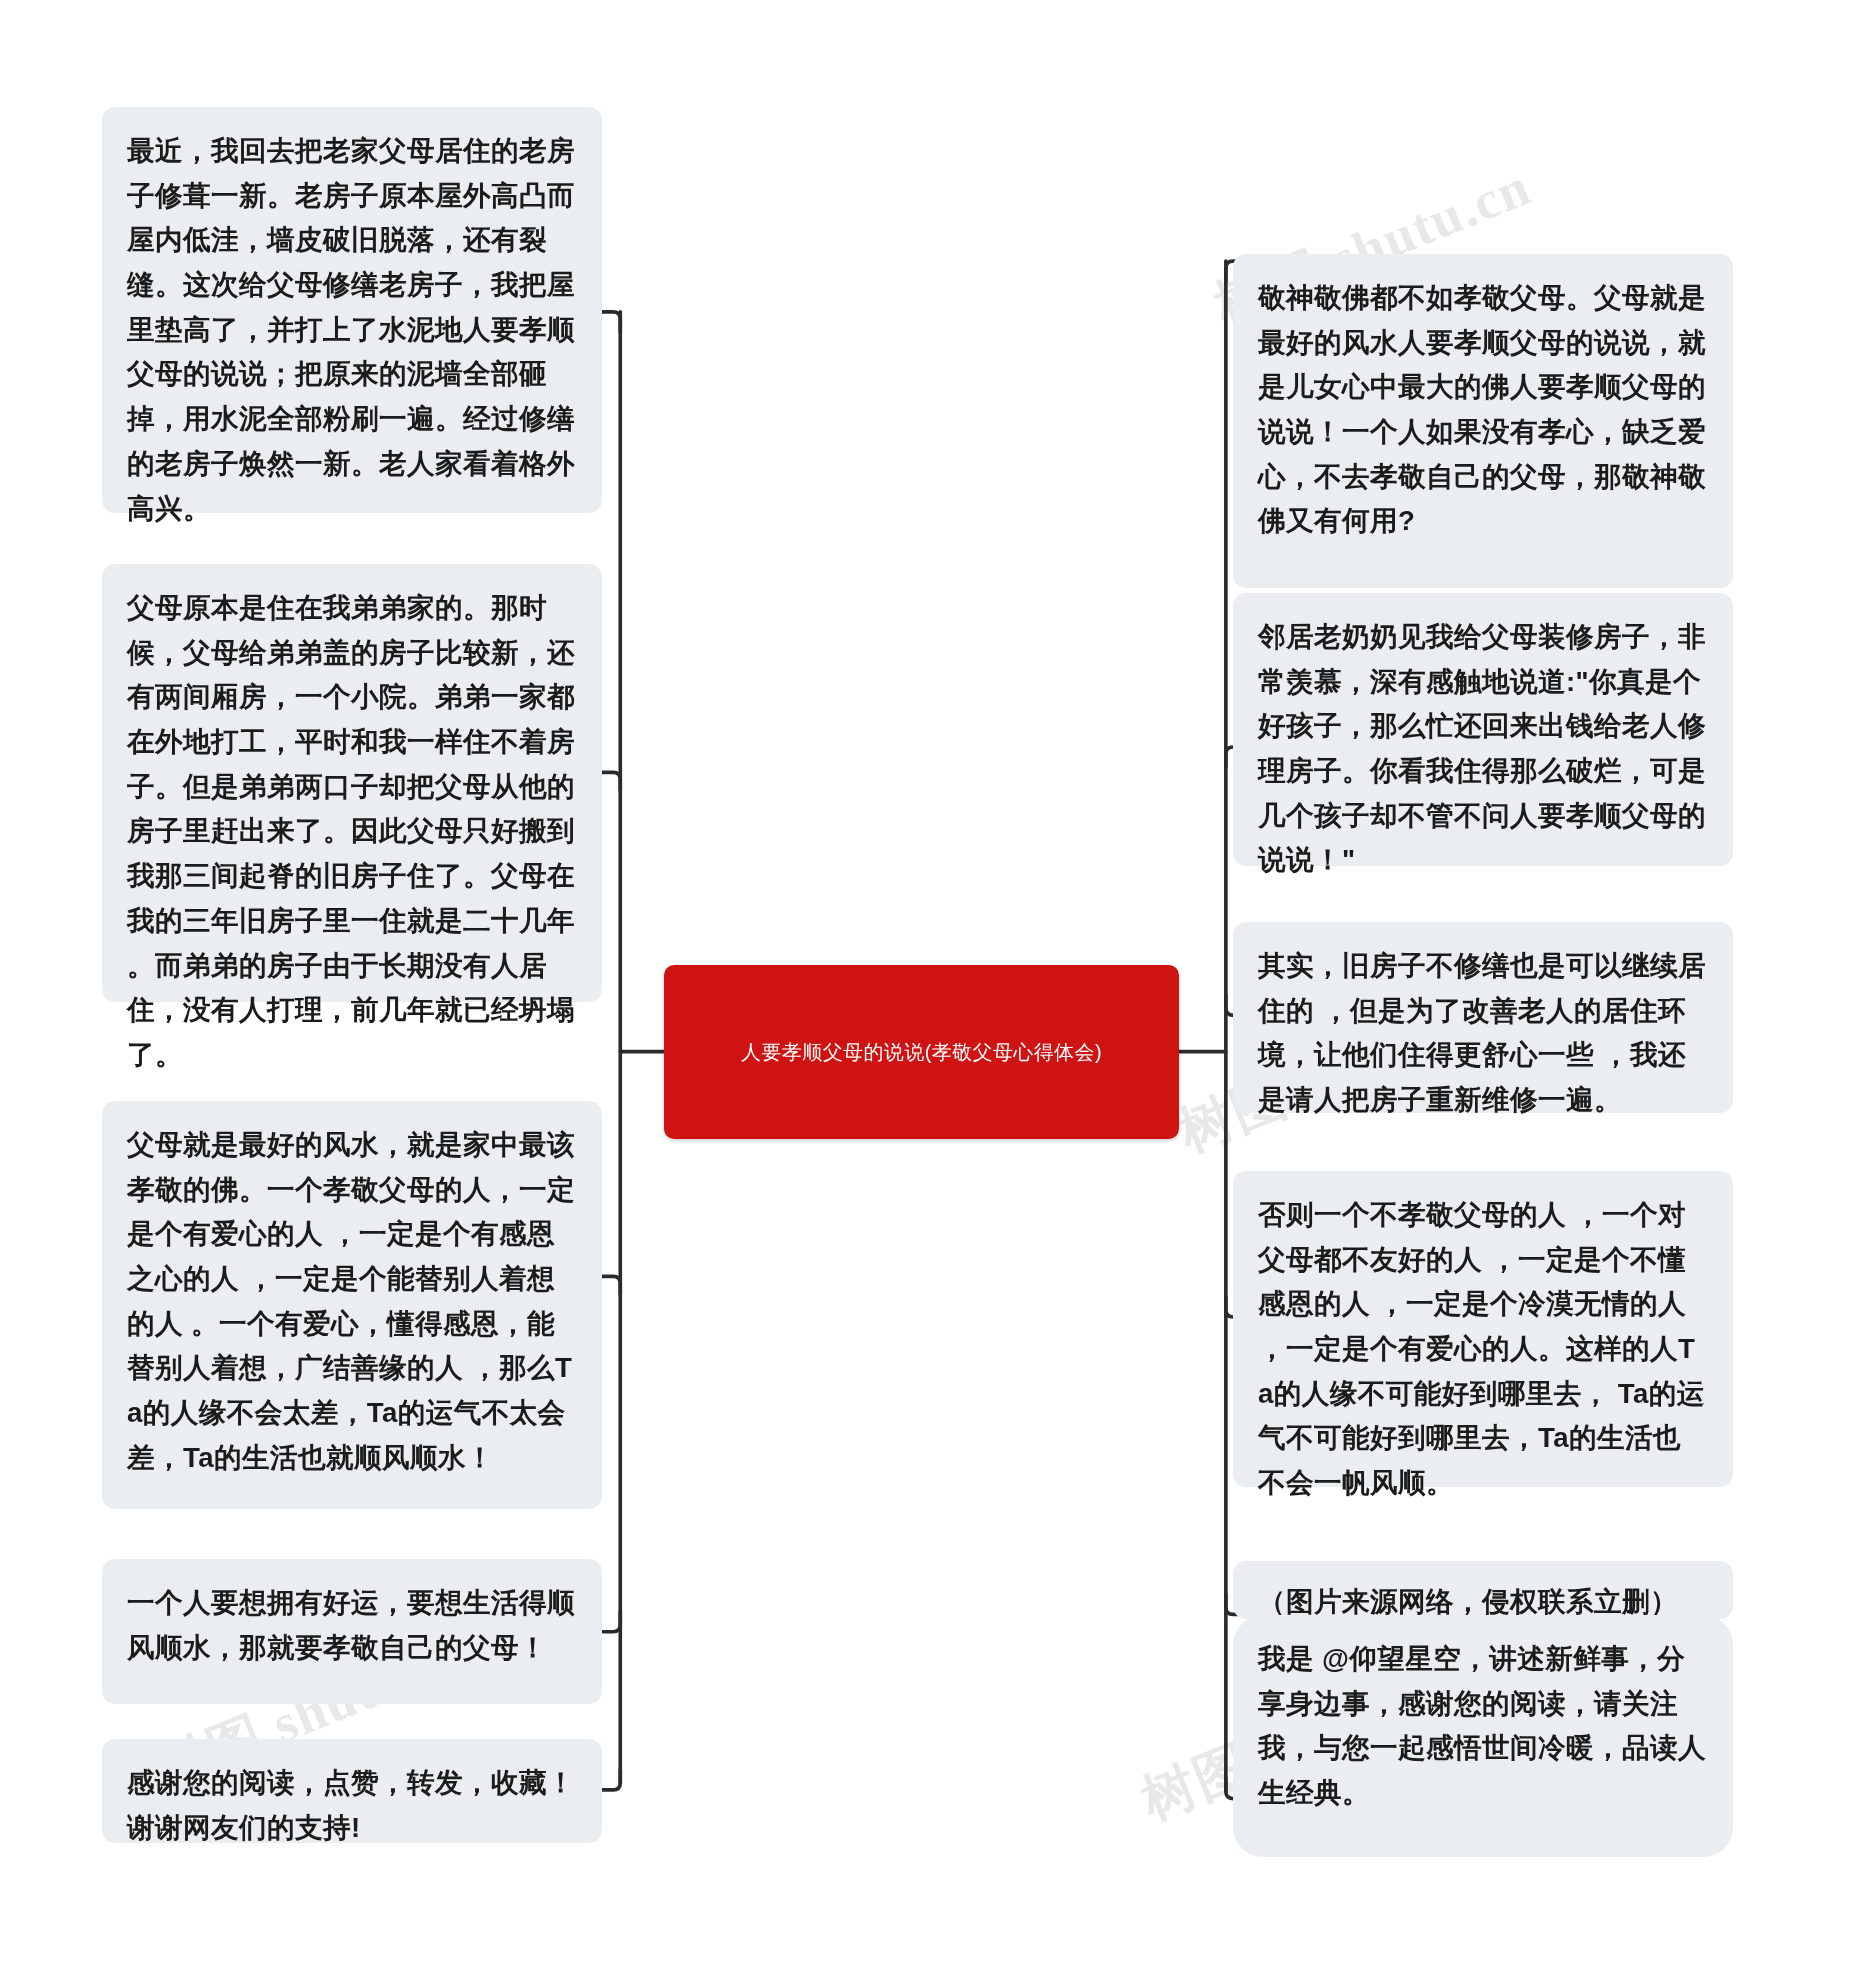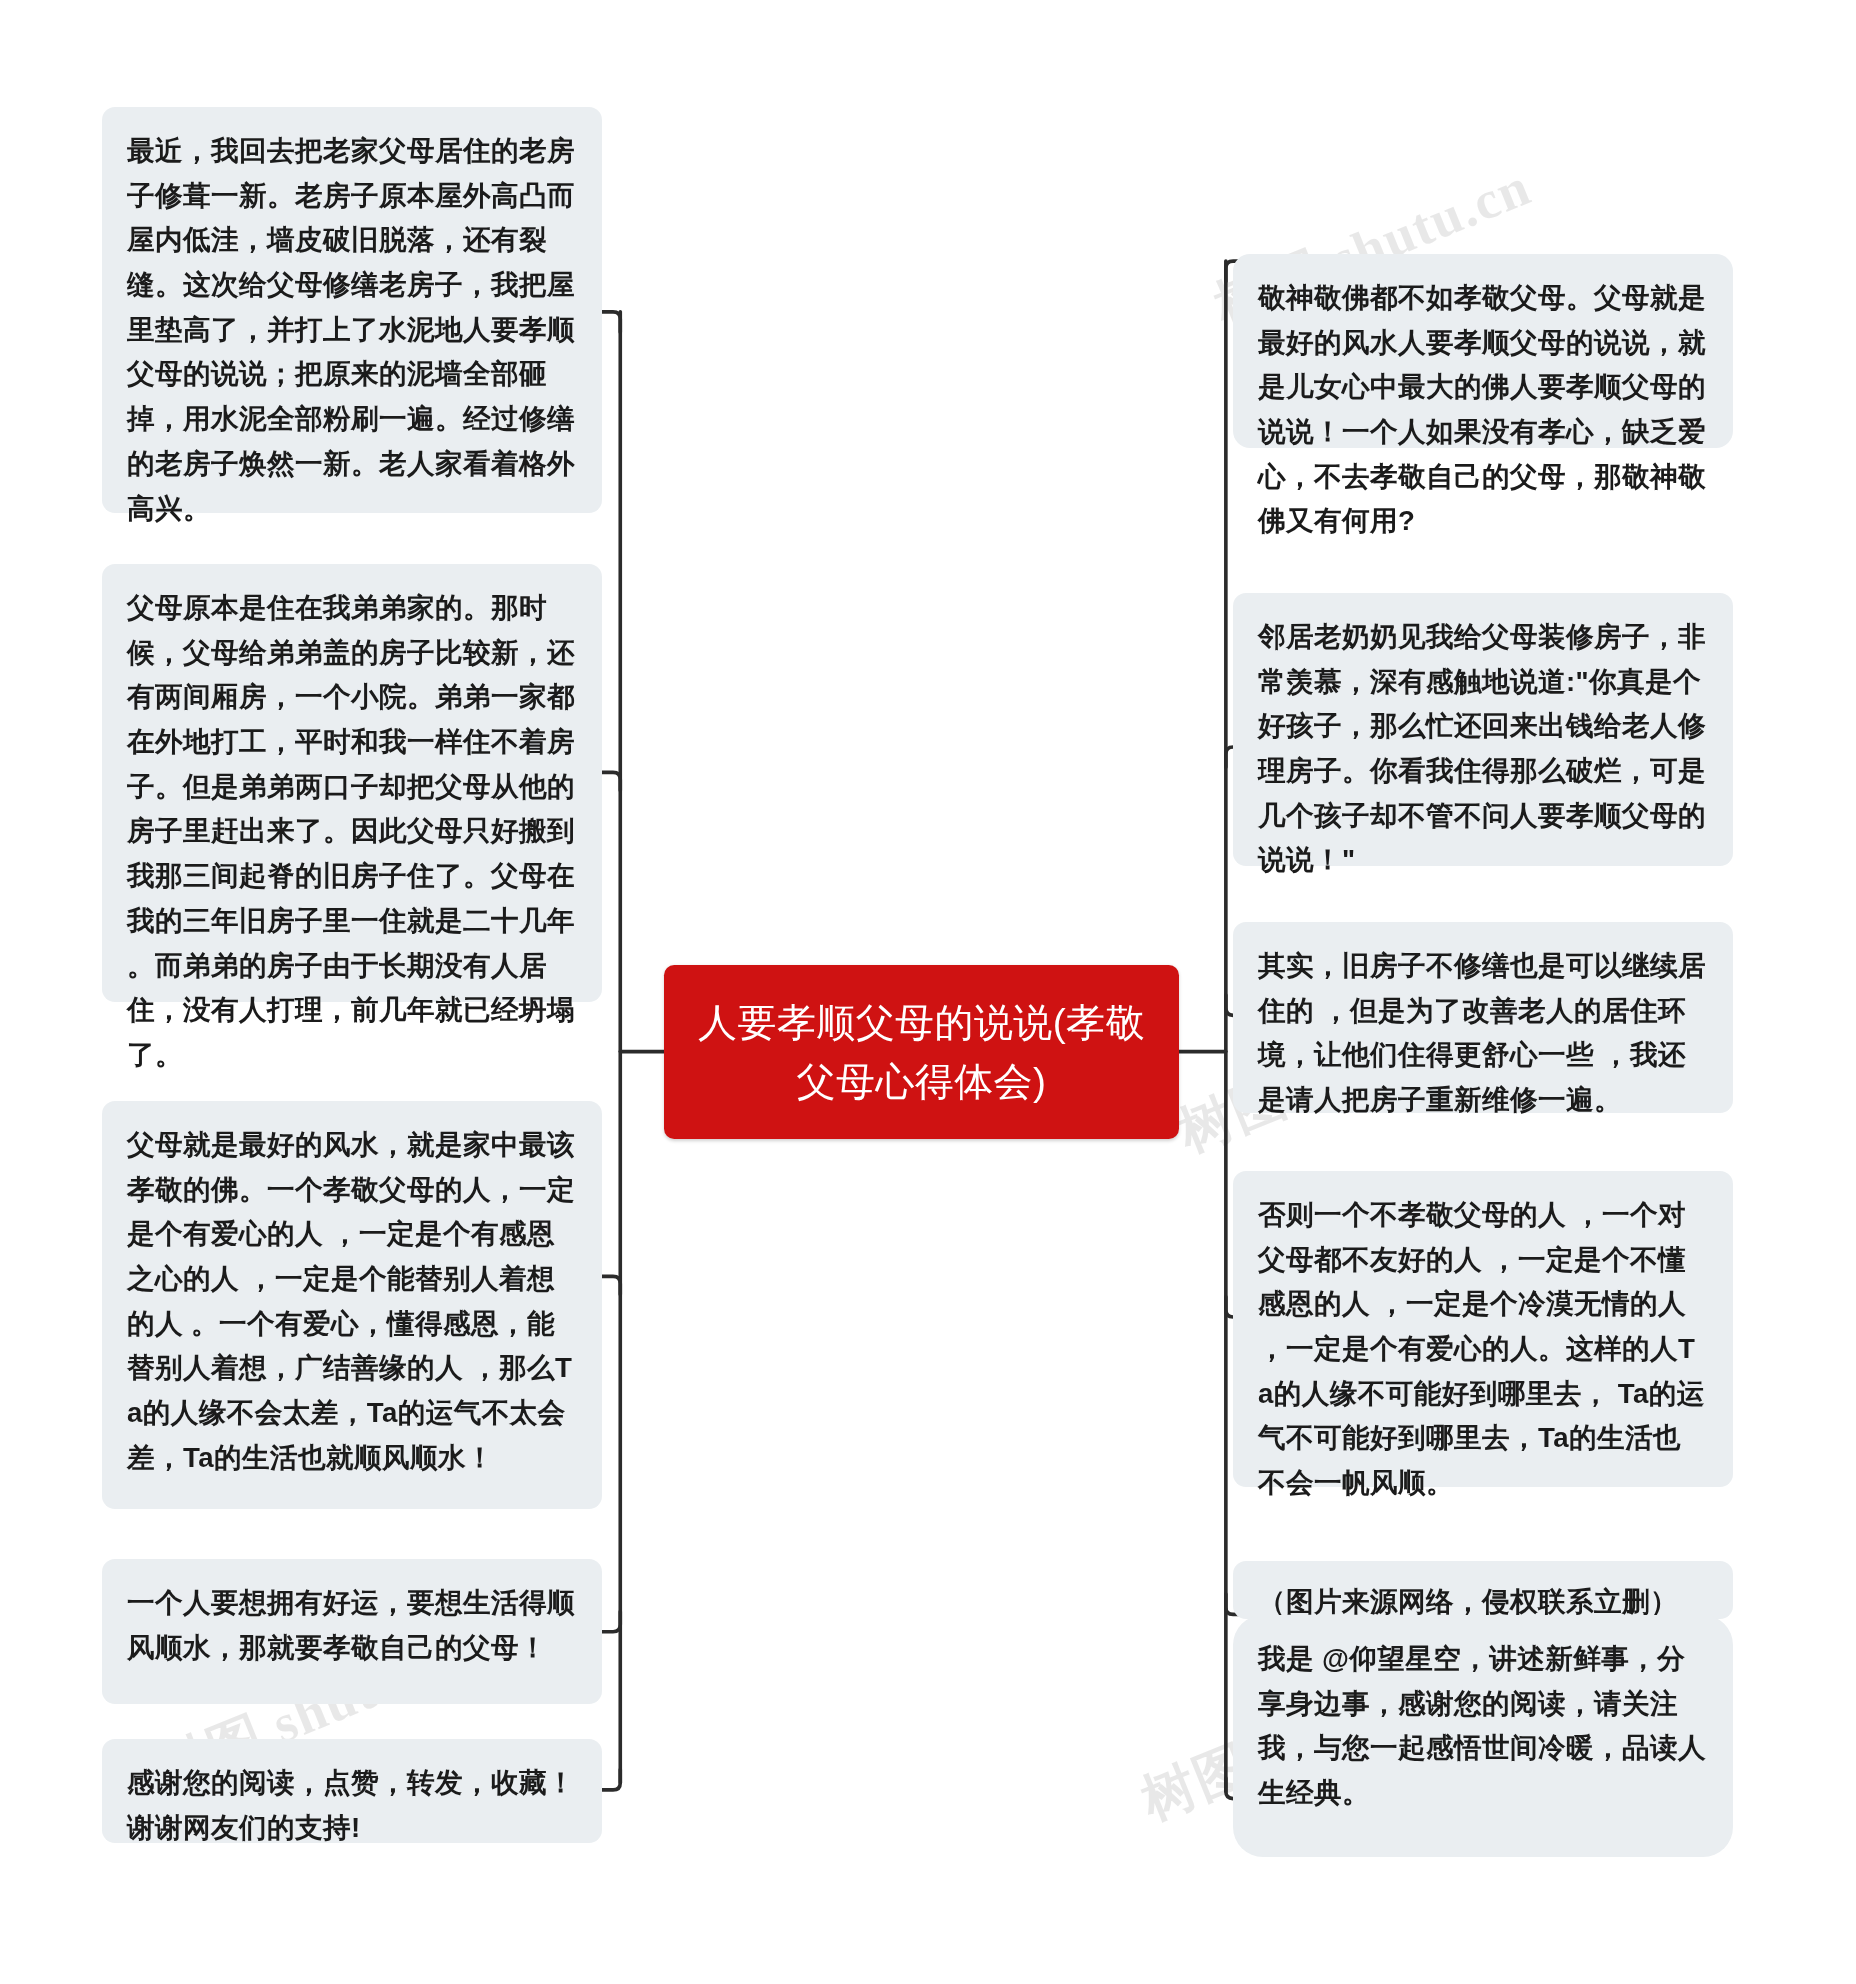--- a/index.html
+++ b/index.html
@@ -65,21 +65,21 @@
   .node.one-line {
     padding-top: 19px;
     padding-bottom: 19px;
   }
   .root {
     position: absolute;
     box-sizing: border-box;
     border-radius: 10.2px;
     background: #cf1212;
     color: #ffffff;
-    font-size: 39px;
+    font-size: 20px;
     line-height: 1.52;
     text-align: center;
     padding: 25px 22px;
     letter-spacing: 0.4px;
     display: flex;
     align-items: center;
     justify-content: center;
     box-shadow: 0 1.5px 3.6px rgba(0,0,0,0.18);
   }
 
@@ -127,21 +127,21 @@
   <div class="node L" style="top:564px; height:438px;">父母原本是住在我弟弟家的。那时候，父母给弟弟盖的房子比较新，还有两间厢房，一个小院。弟弟一家都在外地打工，平时和我一样住不着房子。但是弟弟两口子却把父母从他的房子里赶出来了。因此父母只好搬到我那三间起脊的旧房子住了。父母在我的三年旧房子里一住就是二十几年 。而弟弟的房子由于长期没有人居住，没有人打理，前几年就已经坍塌了。</div>
 
   <div class="node L" style="top:1101px; height:408px;">父母就是最好的风水，就是家中最该孝敬的佛。一个孝敬父母的人，一定是个有爱心的人 ，一定是个有感恩之心的人 ，一定是个能替别人着想的人 。一个有爱心，懂得感恩，能替别人着想，广结善缘的人 ，那么Ta的人缘不会太差，Ta的运气不太会差，Ta的生活也就顺风顺水！</div>
 
   <div class="node L" style="top:1559px; height:145px;">一个人要想拥有好运，要想生活得顺风顺水，那就要孝敬自己的父母！</div>
 
   <div class="node L" style="top:1739px; height:104px;">感谢您的阅读，点赞，转发，收藏！谢谢网友们的支持!</div>
 
   <div class="root" style="left:664px; top:965px; width:515px; height:174px;">人要孝顺父母的说说(孝敬父母心得体会)</div>
 
-  <div class="node R" style="top:254px; height:194px;border-radius:17px;">敬神敬佛都不如孝敬父母。父母就是最好的风水人要孝顺父母的说说，就是儿女心中最大的佛人要孝顺父母的说说！一个人如果没有孝心，缺乏爱心，不去孝敬自己的父母，那敬神敬佛又有何用?</div>
+  <div class="node R" style="top:254px; height:334px;">敬神敬佛都不如孝敬父母。父母就是最好的风水人要孝顺父母的说说，就是儿女心中最大的佛人要孝顺父母的说说！一个人如果没有孝心，缺乏爱心，不去孝敬自己的父母，那敬神敬佛又有何用?</div>
 
   <div class="node R" style="top:593px; height:273px;">邻居老奶奶见我给父母装修房子，非常羡慕，深有感触地说道:"你真是个好孩子，那么忙还回来出钱给老人修理房子。你看我住得那么破烂，可是几个孩子却不管不问人要孝顺父母的说说！"</div>
 
   <div class="node R" style="top:922px; height:191px;">其实，旧房子不修缮也是可以继续居住的 ，但是为了改善老人的居住环境，让他们住得更舒心一些 ，我还是请人把房子重新维修一遍。</div>
 
   <div class="node R" style="top:1171px; height:316px;">否则一个不孝敬父母的人 ，一个对父母都不友好的人 ，一定是个不懂感恩的人 ，一定是个冷漠无情的人 ，一定是个有爱心的人。这样的人Ta的人缘不可能好到哪里去， Ta的运气不可能好到哪里去，Ta的生活也不会一帆风顺。</div>
 
   <div class="node R one-line" style="top:1561px; height:58px;">（图片来源网络，侵权联系立删）</div>
 
   <div class="node R" style="top:1615px; height:242px;border-radius:30px;">我是 @仰望星空，讲述新鲜事，分享身边事，感谢您的阅读，请关注我，与您一起感悟世间冷暖，品读人生经典。</div>

